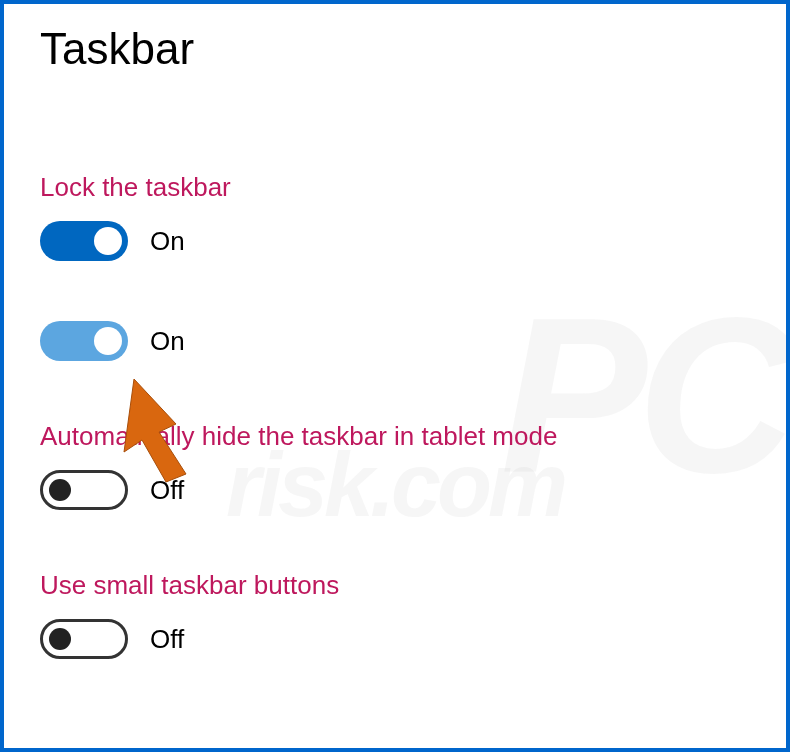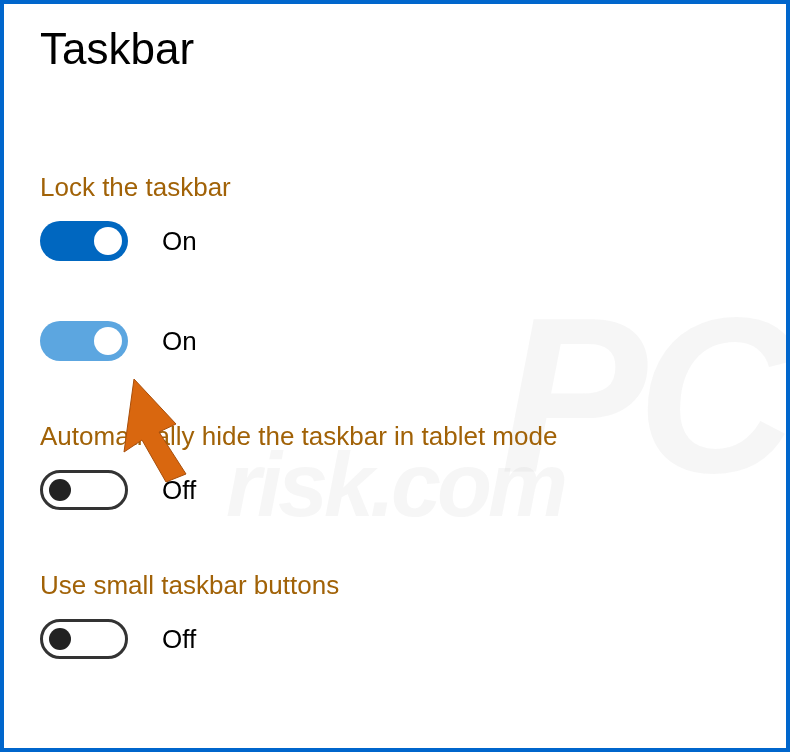--- a/index.html
+++ b/index.html
@@ -23,29 +23,29 @@
       font-size: 44px;
       font-weight: 400;
       color: #000;
       margin-bottom: 98px;
     }
     .setting-row {
       margin-bottom: 60px;
     }
     .setting-label {
       font-size: 26px;
-      color: #a16207;
+      color: #be185d;
       font-weight: 400;
       margin-bottom: 18px;
       display: block;
     }
     .toggle-wrap {
       display: flex;
       align-items: center;
-      gap: 34px;
+      gap: 22px;
     }
     .toggle {
       width: 88px;
       height: 40px;
       border-radius: 20px;
       position: relative;
       cursor: pointer;
     }
     .toggle.on-dark {
       background: #0067c0;

